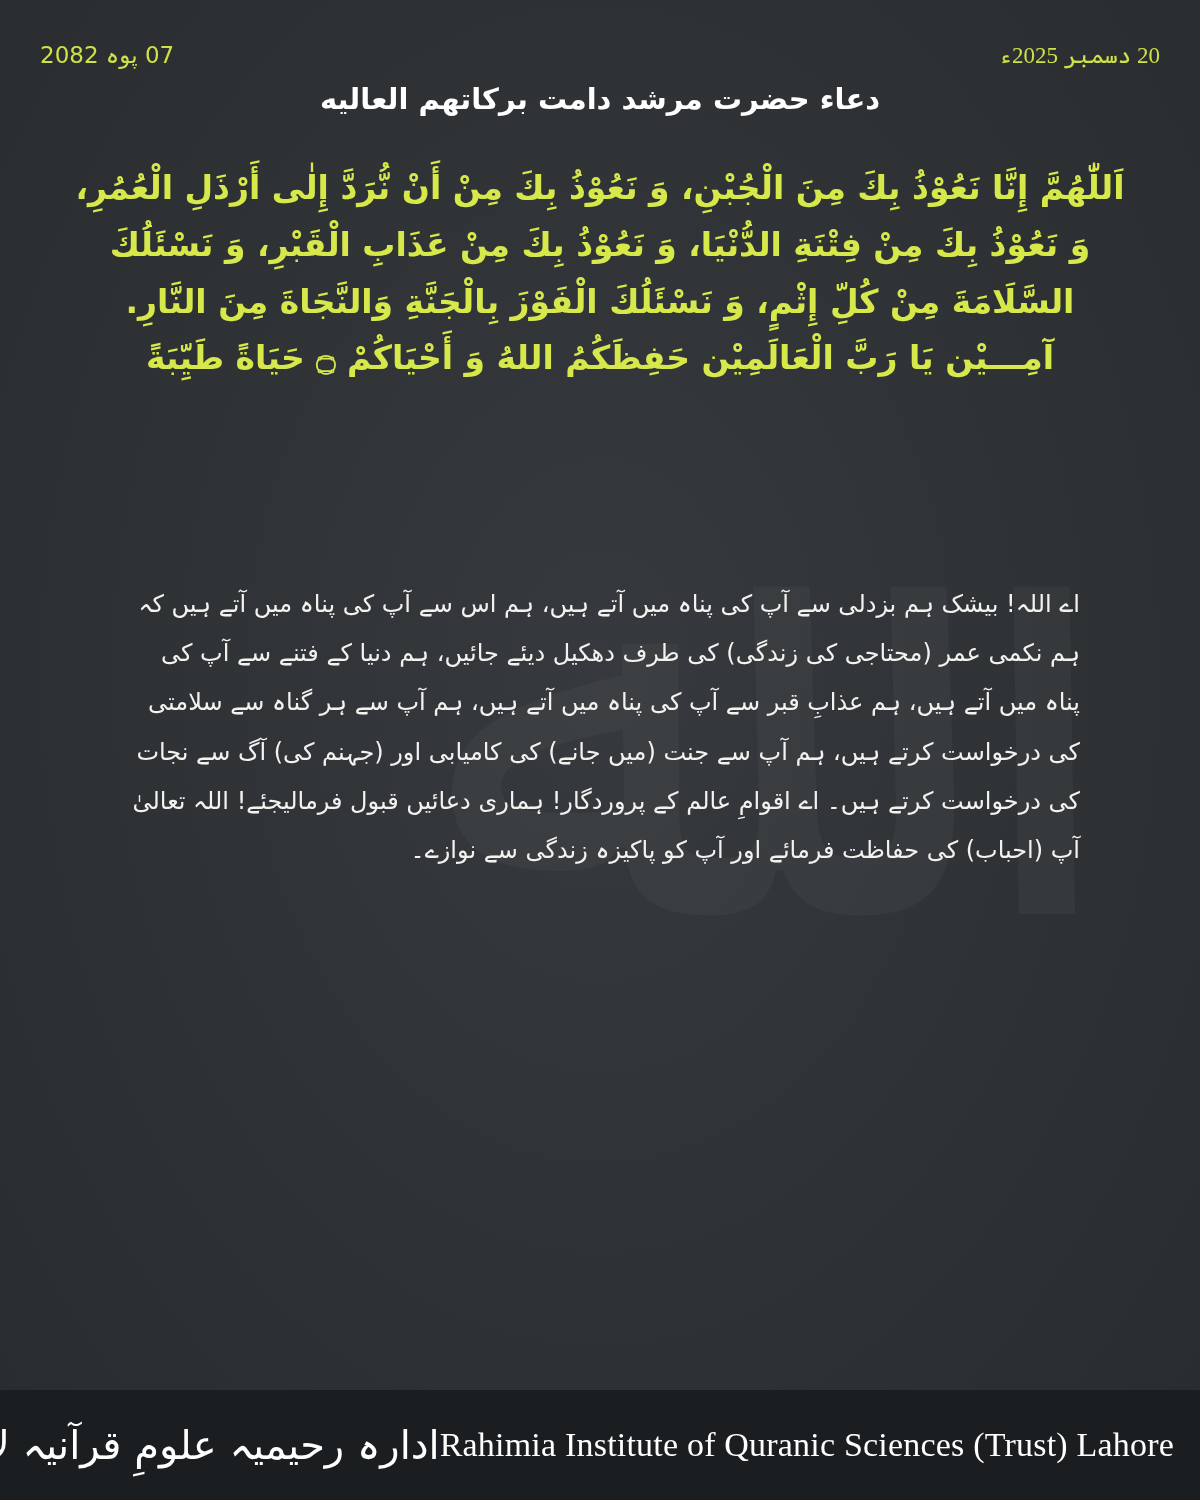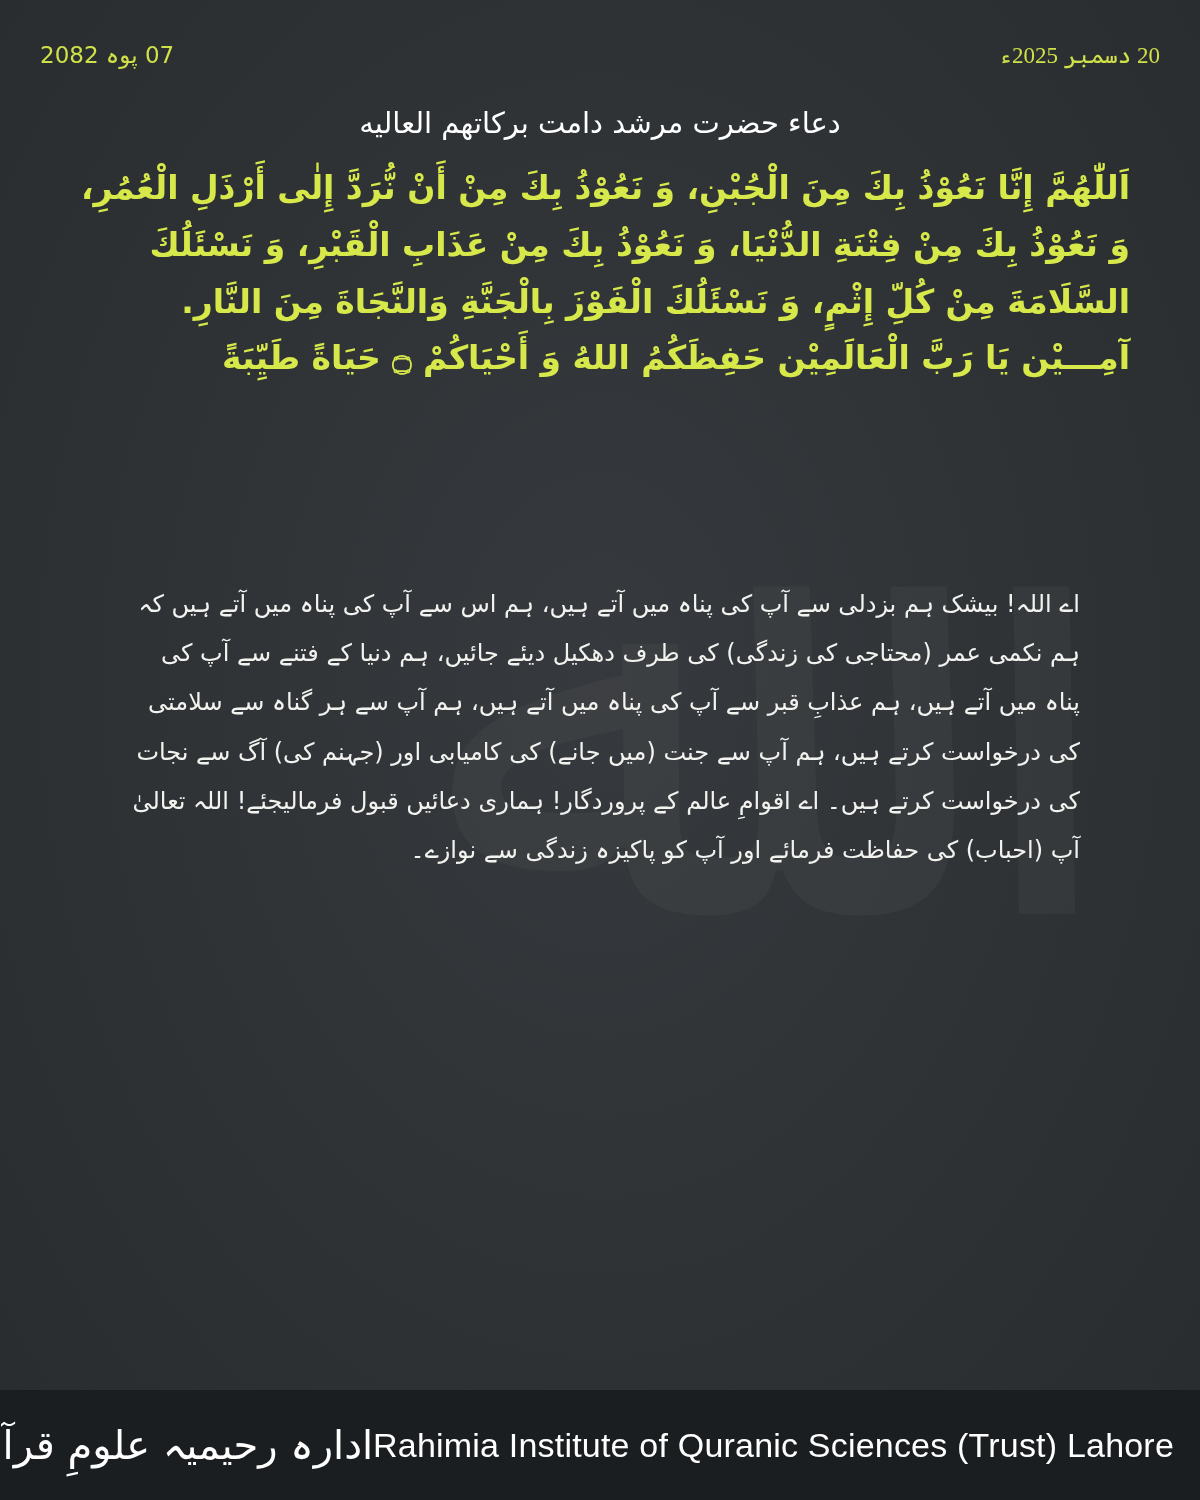--- a/index.html
+++ b/index.html
@@ -68,31 +68,30 @@
   }
 
   .doc-title {
     position: absolute;
     top: 82px;
     left: 0;
     right: 0;
     text-align: center;
     color: #ffffff;
     font-size: 29px;
-    font-weight: normal;
+    font-weight: bold;
     letter-spacing: 0.5px;
-    margin-top: 24px;
   }
 
   .arabic-block {
     position: absolute;
     top: 160px;
     left: 70px;
     right: 70px;
-    text-align: right;
+    text-align: center;
     color: #d7e84a;
     font-size: 33px;
     line-height: 1.72;
     font-weight: bold;
     direction: rtl;
   }
 
   .urdu-block {
     position: absolute;
     top: 580px;
@@ -114,21 +113,21 @@
     background: #1b1e20;
     display: flex;
     align-items: center;
     justify-content: space-between;
     padding: 0 26px;
     box-sizing: border-box;
   }
   .footer-name {
     color: #ffffff;
     font-size: 34px;
-    font-family: Liberation Sans, sans-serif;
+    font-family: Liberation Serif, serif;
     letter-spacing: 0.2px;
     white-space: nowrap;
     direction: ltr;
   }
   .footer-logo {
     color: #ffffff;
     font-size: 40px;
     white-space: nowrap;
     padding-left: 6px;
   }

